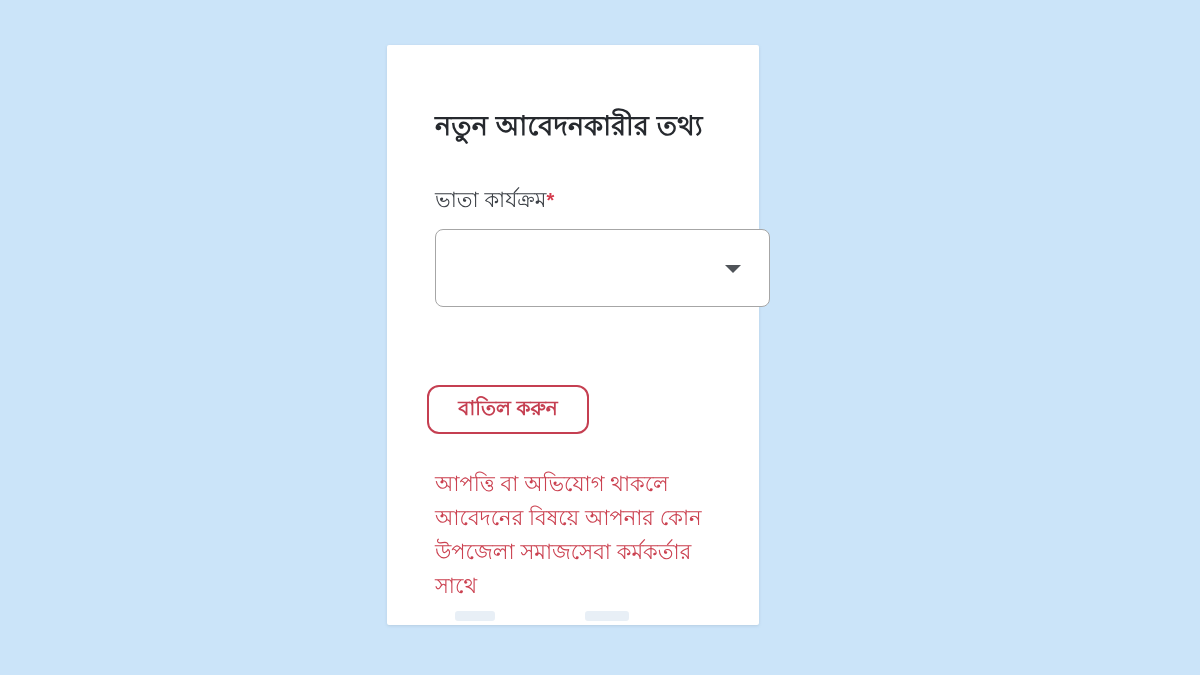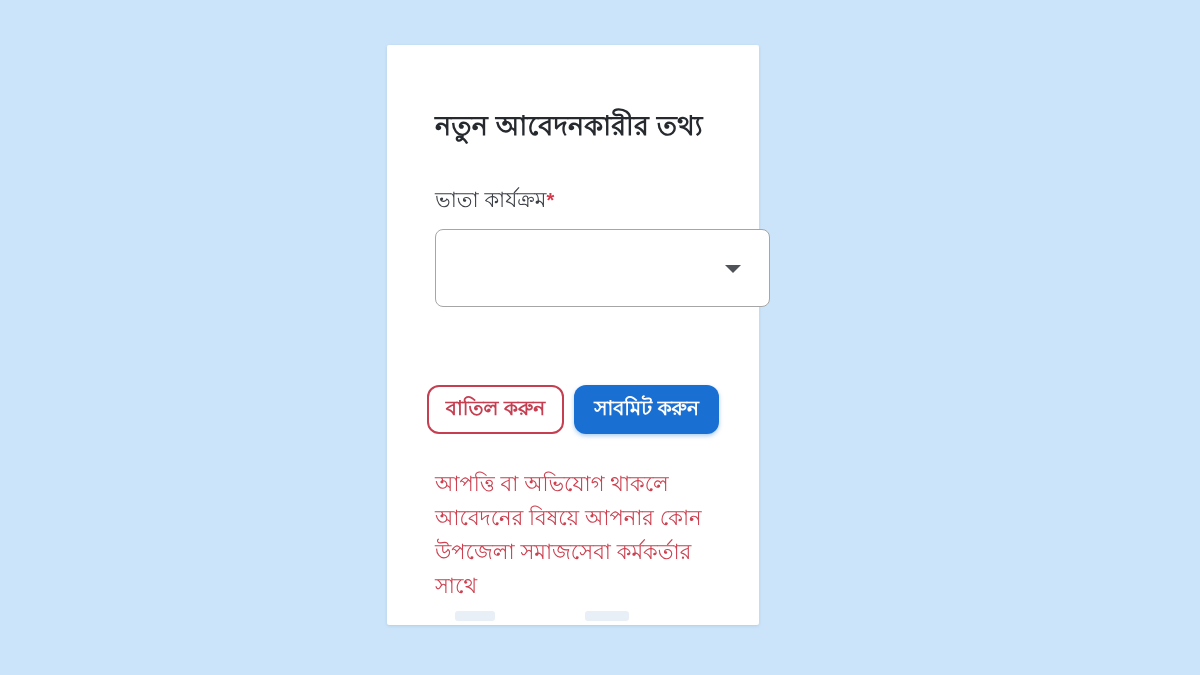--- a/index.html
+++ b/index.html
@@ -135,21 +135,20 @@
       <span class="required-star">*</span>
     </div>
 
     <div class="select-box" role="combobox" aria-expanded="false">
       <span class="select-value"></span>
       <span class="caret-down"></span>
     </div>
 
     <div class="button-row">
       <button class="btn btn-cancel">বাতিল করুন</button>
-      <button class="btn btn-submit">সাবমিট করুন</button>
     </div>
 
     <div class="notice">
       <div class="notice-line">আপত্তি বা অভিযোগ থাকলে</div>
       <div class="notice-line">আবেদনের বিষয়ে আপনার কোন</div>
       <div class="notice-line">উপজেলা সমাজসেবা কর্মকর্তার সাথে</div>
     </div>
 
   </div>
 

